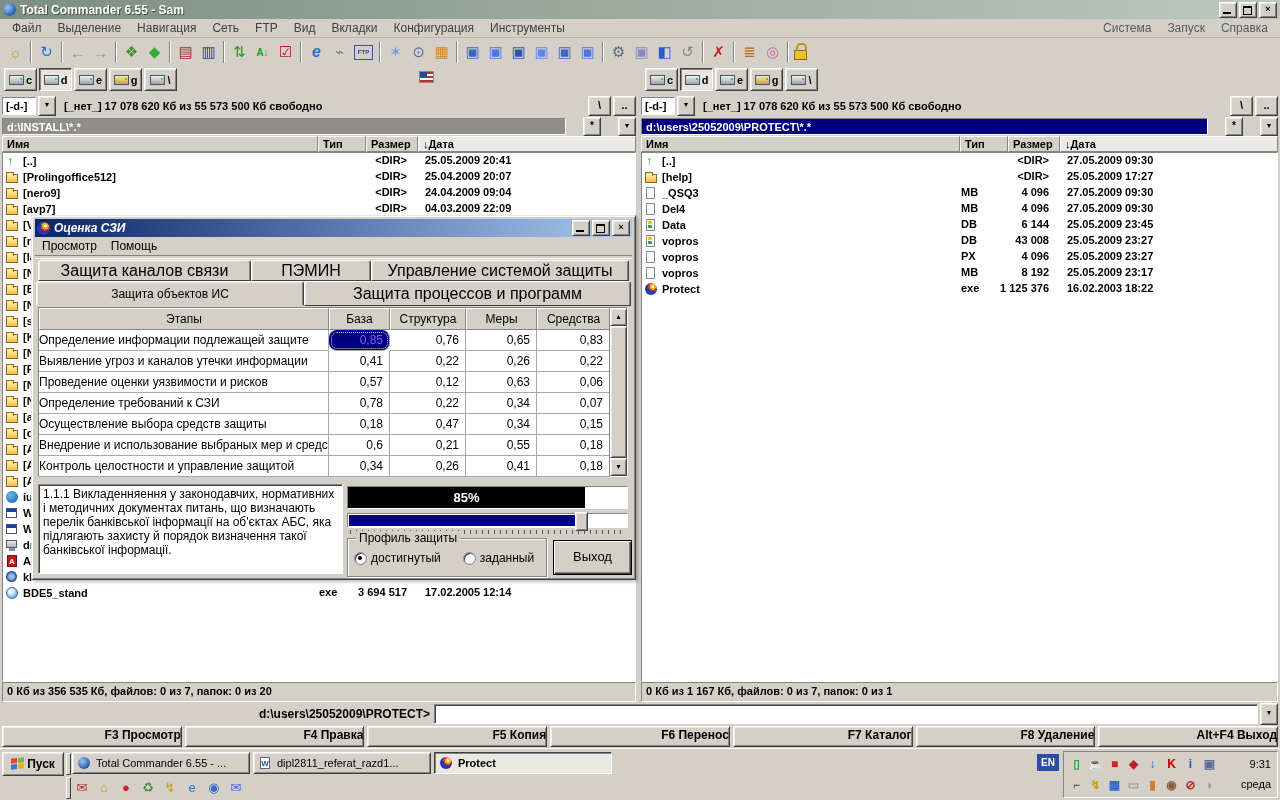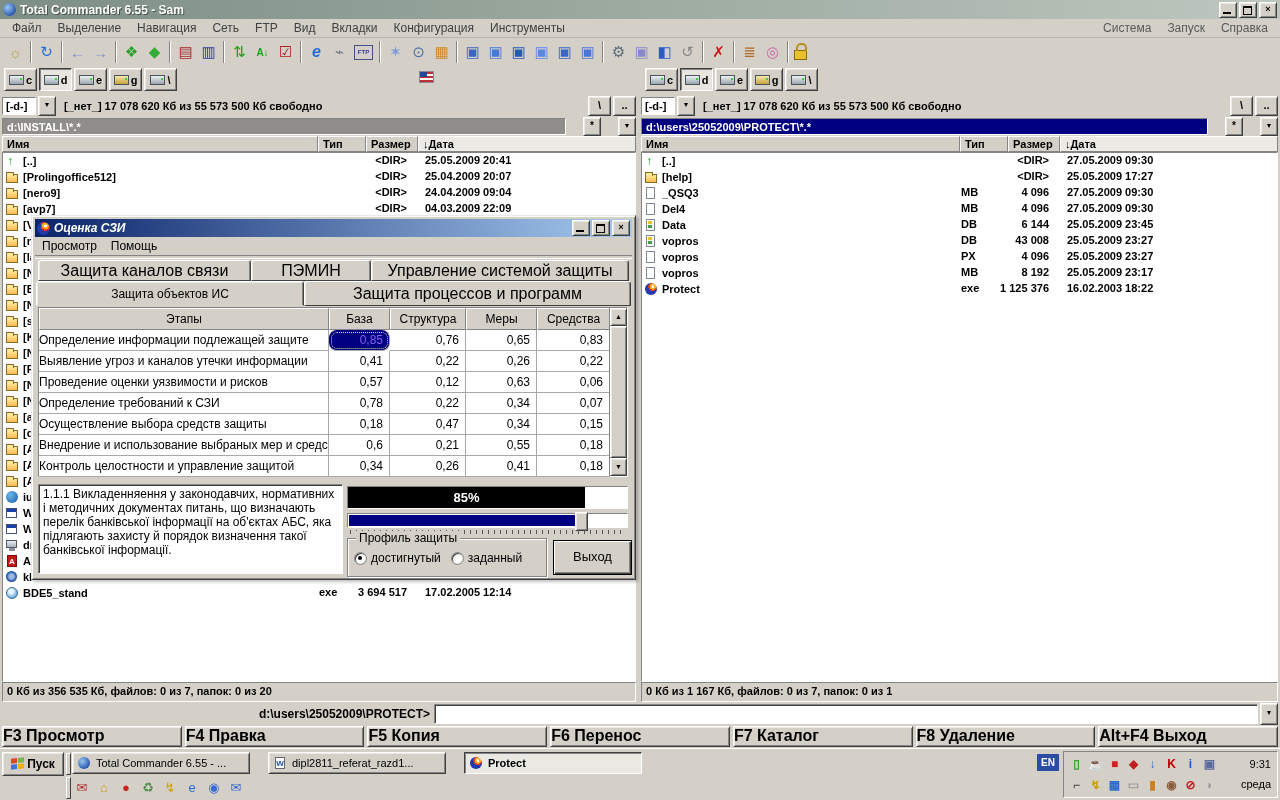--- a/index.html
+++ b/index.html
@@ -84,21 +84,21 @@
   .pdf-icon::before{content:"A";position:absolute;left:2px;top:0;width:10px;height:12px;background:#c41818;border:1px solid #7a0e0e;color:#fff;font-size:8px;font-weight:bold;text-align:center;line-height:11px;box-sizing:border-box;}
   .gear-icon::before{content:"";position:absolute;left:1px;top:0;width:11px;height:11px;border-radius:50%;background:radial-gradient(circle,#9ab8e8 0 30%,#2858a8 60%,#12306a 100%);}
   .word-icon::before{content:"W";position:absolute;left:2px;top:0;width:10px;height:12px;background:#fff;border:1px solid #667;color:#2050b0;font-size:8px;font-weight:bold;text-align:center;line-height:11px;box-sizing:border-box;}
   .tc-round-icon::before{content:"";position:absolute;left:1px;top:0;width:12px;height:12px;border-radius:50%;background:radial-gradient(circle at 35% 35%,#9ac8f0,#2858b0 72%,#16336e);}
   
   #cmdrow{left:0;top:702px;width:1280px;height:24px;display:flex;align-items:center;}
   #cmdlabel{width:430px;text-align:right;font-size:12px;font-weight:bold;padding-right:4px;white-space:nowrap;}
   #cmdinput{flex:1;height:18px;border:1px solid;border-color:#848484 #fff #fff #848484;box-shadow:inset 1px 1px 0 #404040;background:#fff;font-family:"Liberation Sans",sans-serif;font-size:12px;padding:0 3px;outline:none;}
   #cmddrop{width:16px;height:20px;font-size:7px;text-align:center;line-height:18px;margin:0 2px;}
   #fbar{left:0;top:726px;width:1280px;height:21px;display:flex;gap:3px;padding:0 2px;box-sizing:border-box;}
-  .fkey{flex:1;height:19px;font-size:16px;font-weight:bold;text-align:left;line-height:17px;}
+  .fkey{flex:1;height:19px;font-size:12px;font-weight:bold;text-align:right;line-height:17px;}
   
   #dialog{left:31px;top:215px;width:603px;height:363px;background:#d4d0c8;border:1px solid;border-color:#ece9e2 #404040 #404040 #ece9e2;box-shadow:inset 1px 1px 0 #fff, inset -1px -1px 0 #848484, 2px 2px 3px rgba(0,0,0,.25);z-index:50;}
   #dtitle{position:absolute;left:3px;top:3px;right:3px;height:18px;background:linear-gradient(90deg,#0a246a,#a6caf0);display:flex;align-items:center;padding:0 2px;font-style:italic;}
   #dtitle .ttext{color:#fff;font-weight:bold;font-size:12px;margin-left:4px;flex:1;}
   .ic-comet{width:13px;height:13px;border-radius:50%;background:radial-gradient(circle at 65% 30%,#ffffff 0 10%,#ffb020 12% 26%,#e83828 28% 38%,#2038b0 40% 78%,#101878 100%);display:inline-block;flex:none;}
   #dmenu{position:absolute;left:3px;top:22px;height:17px;display:flex;font-size:12px;}
   #dmenu .mi{padding:1px 7px;}
   #dsep{position:absolute;left:3px;top:39px;right:3px;height:2px;border-top:1px solid #848484;border-bottom:1px solid #fff;}
   .tabrow{position:absolute;display:flex;}
   #tabs1{left:6px;top:44px;height:21px;}
@@ -120,38 +120,38 @@
   #ddesc{position:absolute;left:6px;top:268px;width:305px;height:90px;border:1px solid;border-color:#848484 #fff #fff #848484;box-shadow:inset 1px 1px 0 #404040;background:#fff;font-size:12px;line-height:14px;padding:2px 4px;box-sizing:border-box;overflow:hidden;}
   #dbar{position:absolute;left:315px;top:270px;width:281px;height:23px;border:1px solid;border-color:#848484 #fff #fff #848484;box-sizing:border-box;display:flex;background:#fff;}
   #dbar .black{background:#000;color:#fff;font-size:13px;font-weight:bold;display:flex;align-items:center;justify-content:center;}
   #dbar .rest{flex:1;background:#fff;}
   #dslider{position:absolute;left:315px;top:297px;width:281px;height:15px;border:1px solid;border-color:#848484 #fff #fff #848484;background:#fff;box-sizing:border-box;}
   #dslider .fill{position:absolute;left:1px;top:1px;bottom:1px;background:#000080;}
   #dslider .thumb{position:absolute;top:-2px;width:11px;height:17px;border:1px solid;border-color:#fff #404040 #404040 #fff;box-shadow:inset 1px 1px 0 #ece9e2, inset -1px -1px 0 #848484;background:#d4d0c8;}
   #dticks{position:absolute;left:318px;top:314px;width:276px;height:4px;background:repeating-linear-gradient(90deg,#555 0 1px,transparent 1px 6px);}
   #dgroup{position:absolute;left:315px;top:322px;width:198px;height:37px;border:1px solid #848484;box-shadow:inset 1px 1px 0 #fff,1px 1px 0 #fff;}
   #dgroup .glabel{position:absolute;top:-8px;left:8px;background:#d4d0c8;font-size:12px;padding:0 3px;}
-  #dradios{position:absolute;left:6px;top:12px;display:flex;gap:10px;align-items:center;font-size:12px;white-space:nowrap;}
+  #dradios{position:absolute;left:6px;top:12px;display:flex;gap:22px;align-items:center;font-size:12px;white-space:nowrap;}
   .radio{display:flex;align-items:center;}
   .rb{width:11px;height:11px;border-radius:50%;background:#fff;border:1px solid #848484;box-shadow:inset 1px 1px 0 #404040, inset -1px -1px 0 #ece9e2;position:relative;margin-right:4px;flex:none;}
   .rb.on::after{content:"";position:absolute;left:3px;top:3px;width:4px;height:4px;border-radius:50%;background:#000;}
   #dexit{position:absolute;left:521px;top:324px;width:77px;height:33px;border:1px solid #000;box-shadow:inset 1px 1px 0 #fff, inset -1px -1px 0 #404040, inset -2px -2px 0 #848484;background:#d4d0c8;font-size:13px;text-align:center;line-height:31px;}
   
   #dtitle .wb{height:14px;}
   
   #taskbar{left:0;top:748px;width:1280px;height:52px;background:#d4d0c8;border-top:1px solid #fff;box-sizing:border-box;z-index:60;}
   #start{position:absolute;left:2px;top:3px;width:60px;height:22px;display:flex;align-items:center;justify-content:center;gap:3px;font-size:12px;font-weight:bold;}
   .wflag{width:13px;height:12px;position:relative;transform:skewY(-6deg);flex:none;}
   .wflag i{position:absolute;width:6px;height:5px;}
   .wflag i:nth-child(1){left:0;top:0;background:#e8442c;}
   .wflag i:nth-child(2){left:7px;top:0;background:#7ab648;}
   .wflag i:nth-child(3){left:0;top:6px;background:#3a76d8;}
   .wflag i:nth-child(4){left:7px;top:6px;background:#f0b000;}
   .tbhandle{position:absolute;width:3px;height:20px;border:1px solid;border-color:#fff #404040 #404040 #fff;background:#d4d0c8;}
-  #tasks{position:absolute;left:72px;top:3px;height:22px;display:flex;gap:18px;}
+  #tasks{position:absolute;left:72px;top:3px;height:22px;display:flex;gap:3px;}
   .task{width:178px;display:flex;align-items:center;gap:4px;font-size:11px;padding:0 4px;box-sizing:border-box;overflow:hidden;white-space:nowrap;}
   .task.active{border-color:#404040 #ffffff #ffffff #404040;box-shadow:inset 1px 1px 0 #848484;background:#e9e8e3;font-weight:bold;}
   .task .fi{margin-right:0;}
   #ql{position:absolute;left:74px;top:29px;height:18px;display:flex;gap:6px;align-items:center;}
   .qli{width:16px;height:16px;display:flex;align-items:center;justify-content:center;font-size:13px;}
   #tray{position:absolute;right:2px;top:2px;width:215px;height:47px;border:1px solid;border-color:#848484 #fff #fff #848484;box-sizing:border-box;}
   #lang{position:absolute;right:221px;top:5px;width:22px;height:17px;background:#2b4ea3;color:#fff;font-size:10px;font-weight:bold;text-align:center;line-height:17px;}
   .trayrow{position:absolute;left:5px;display:flex;gap:4px;}
   #tr1{top:4px;}
   #tr2{top:25px;}

